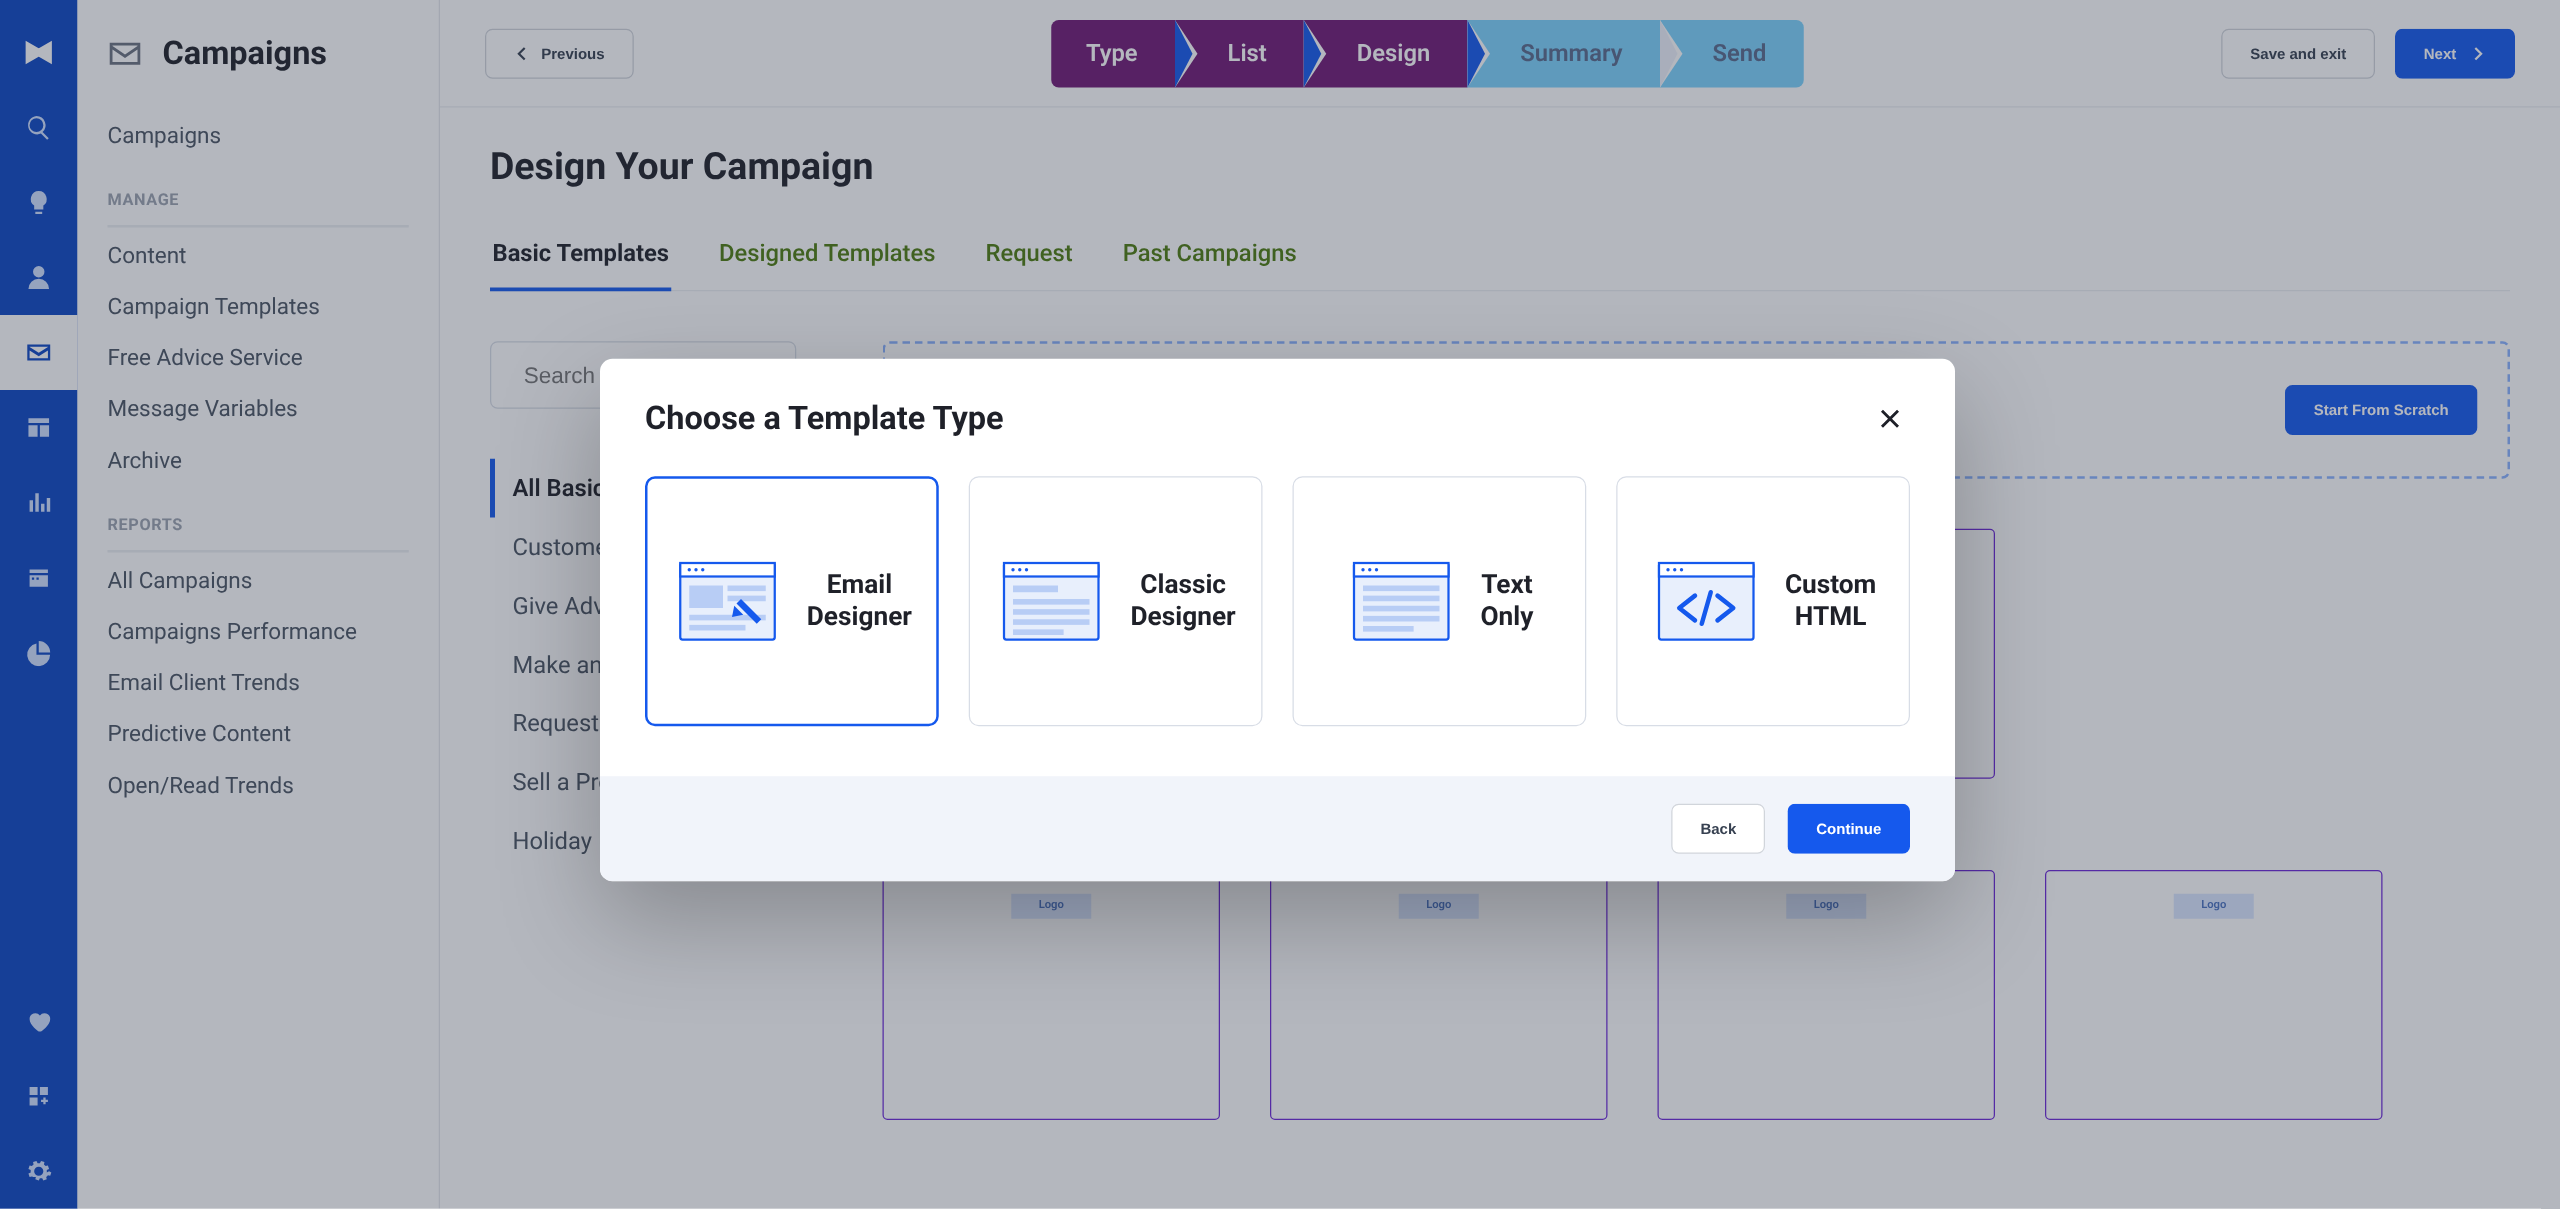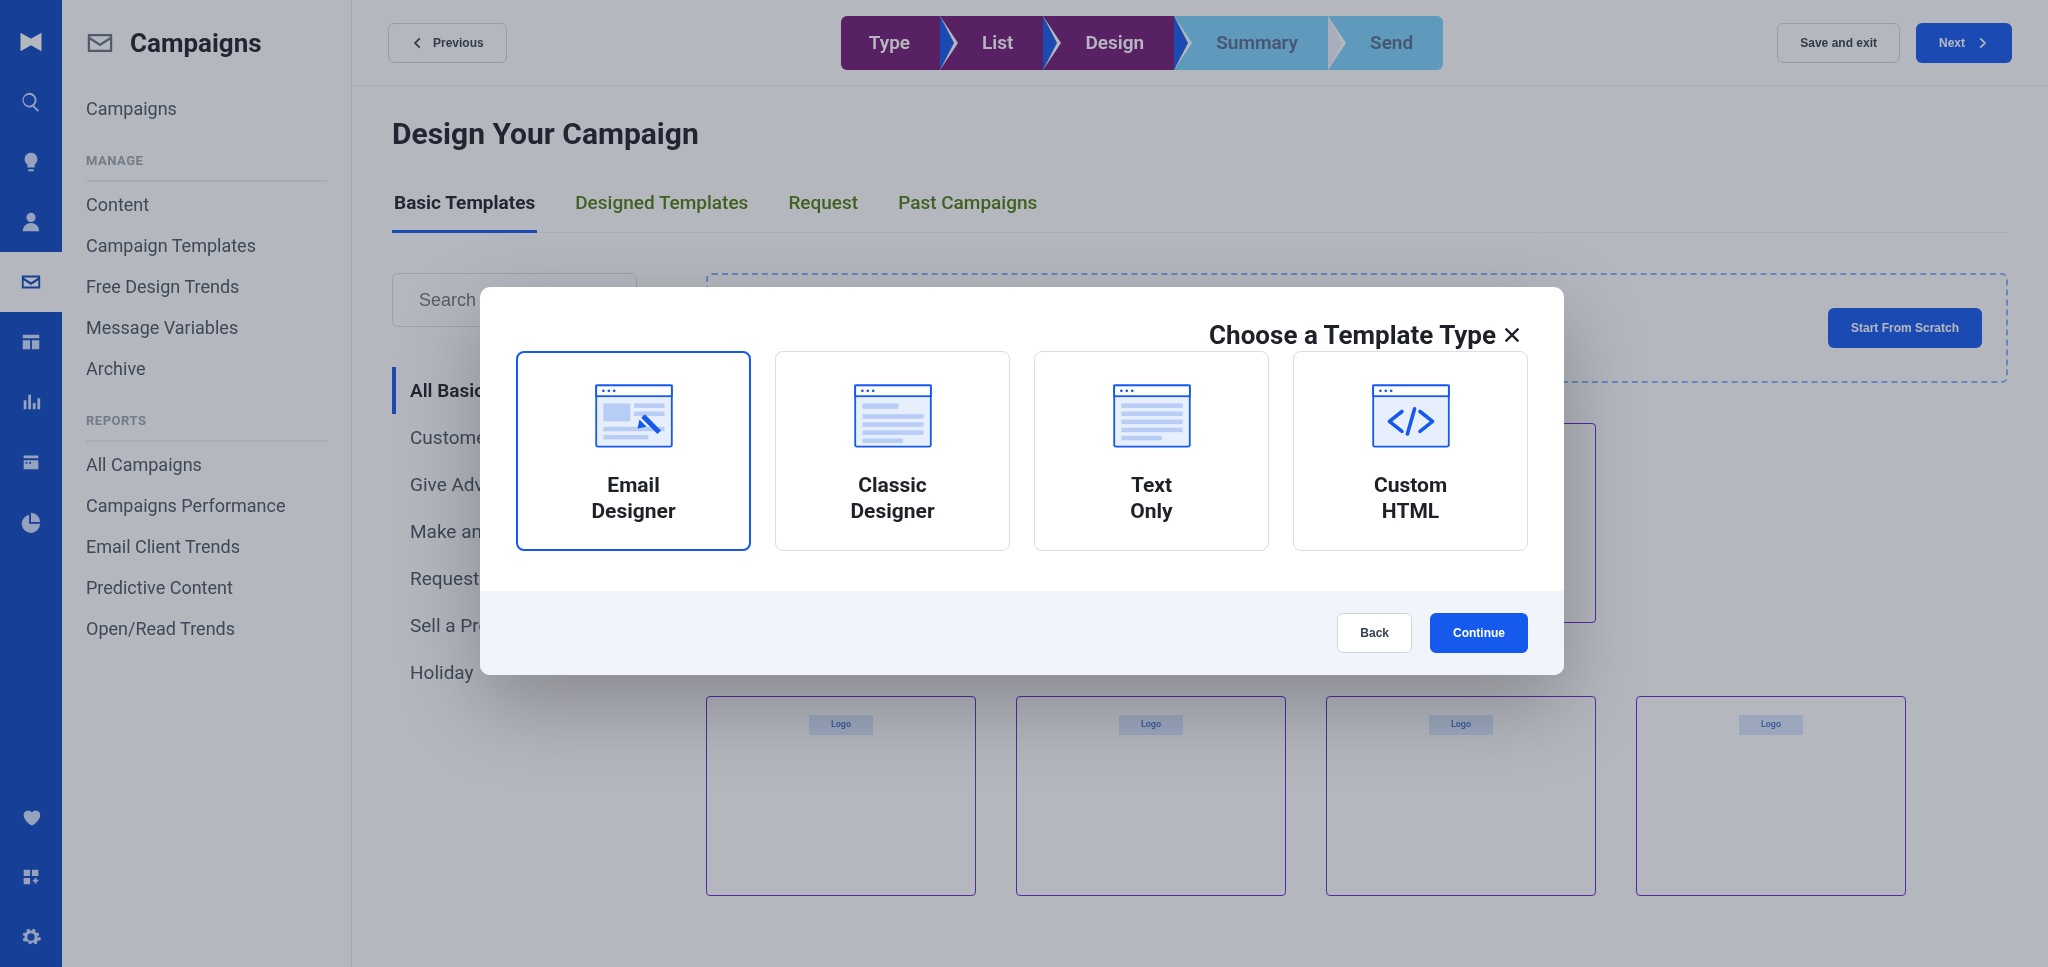--- a/index.html
+++ b/index.html
@@ -124,28 +124,28 @@
     z-index: 50;
   }
   .modal {
     position: absolute; z-index: 60;
     left: 480px; top: 287px; width: 1084px;
     background: #ffffff; border-radius: 10px;
     box-shadow: 0 30px 80px rgba(0,0,0,.25);
     overflow: hidden;
   }
   .modal-body { padding: 32px 36px 40px; }
-  .modal-head { display:flex; justify-content:flex-end; align-items:center; }
+  .modal-head { display:flex; justify-content:space-between; align-items:center; margin-bottom: 30px;}
   .modal-head h3 { font-size: 26px; font-weight: 700; }
   .close-x { width: 32px; height: 32px; display:flex; align-items:center; justify-content:center; cursor:pointer; }
   .close-x svg { width: 22px; height: 22px; stroke: #1f2129; stroke-width: 2.5; fill: none; }
   .type-row { display: flex; gap: 24px; }
   .type-card {
     width: 238px; height: 200px; border: 1px solid #d8dde6; border-radius: 8px;
-    display: flex; flex-direction: column; align-items: center; justify-content: center; gap: 18px;
+    display: flex; flex-direction: row; align-items: center; justify-content: center; gap: 18px;
     cursor: pointer;
   }
   .type-card.selected { border: 2px solid #1559ed; }
   .type-card .label { font-size: 21px; font-weight: 700; text-align: center; line-height: 1.25; color: #1f2129;}
   .type-card svg { width: 90px; height: 76px; }
   .modal-footer {
     background: #f1f4fa; padding: 22px 36px; display: flex; justify-content: flex-end; gap: 18px;
   }
 
   .chev { width: 14px; height: 14px; }
@@ -222,21 +222,21 @@
     <svg viewBox="0 0 24 18">
         <path d="M1 1h22v16H1V1zm2 2v.5l9 6 9-6V3H3zm18 3l-9 6-9-6v9h18V6z"></path>
       </svg>
     <h1>Campaigns</h1>
   </div>
   <a class="panel-link">Campaigns</a>
   <div class="panel-label">MANAGE</div>
   <hr class="panel-hr">
   <a class="panel-link">Content</a>
   <a class="panel-link">Campaign Templates</a>
-  <a class="panel-link">Free Design Trends</a>
+  <a class="panel-link">Free Advice Service</a>
   <a class="panel-link">Message Variables</a>
   <a class="panel-link">Archive</a>
   <div class="panel-label">REPORTS</div>
   <hr class="panel-hr">
   <a class="panel-link">All Campaigns</a>
   <a class="panel-link">Campaigns Performance</a>
   <a class="panel-link">Email Client Trends</a>
   <a class="panel-link">Predictive Content</a>
   <a class="panel-link">Open/Read Trends</a>
 </div>

